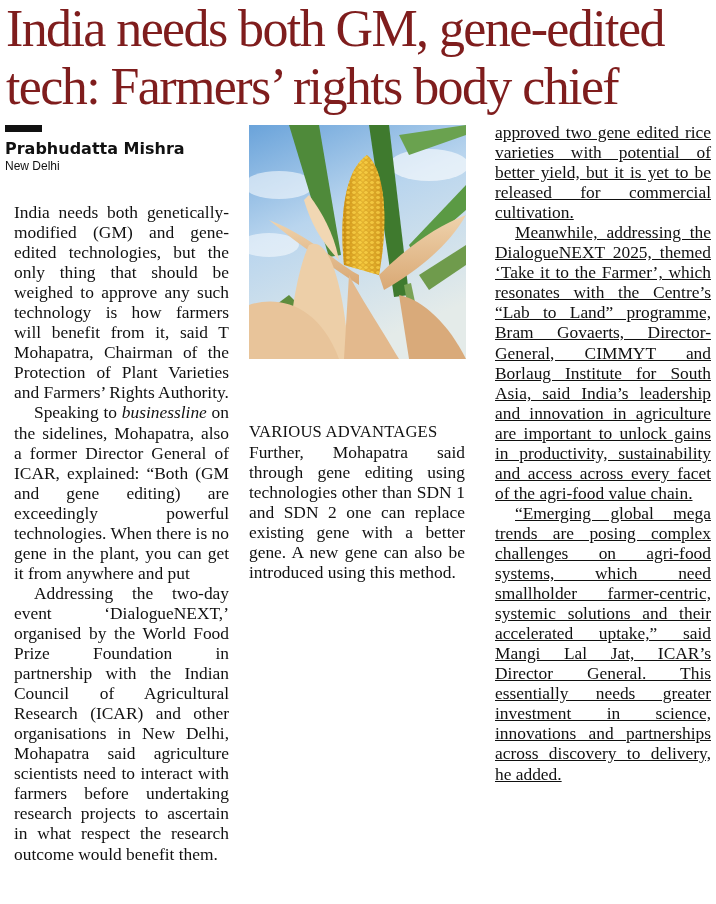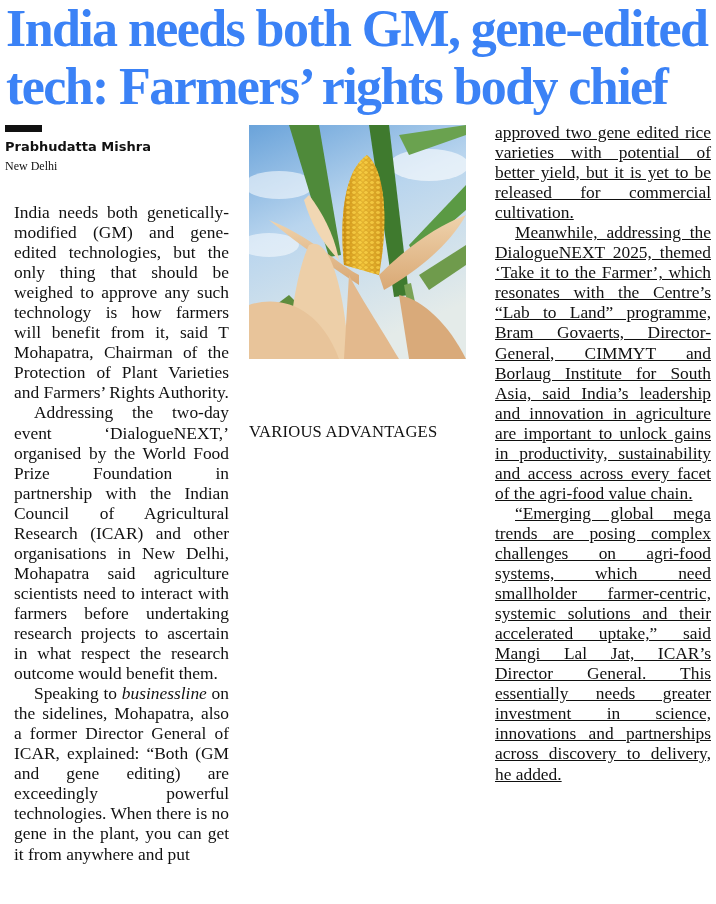--- a/index.html
+++ b/index.html
@@ -5,46 +5,46 @@
     html, body { margin: 0; padding: 0; background: #ffffff; }
     body {
       width: 716px; height: 904px; overflow: hidden; position: relative;
       color: #111111;
       font-family: "DejaVu Serif", serif;
     }
     .headline {
       position: absolute; left: 6px; top: 0px; width: 710px;
       font-family: "Liberation Serif", serif;
       font-size: 52px; line-height: 58px; letter-spacing: -1.6px;
-      color: #3b82f6;
-      margin: 0; font-weight: bold;
+      color: #7f1d1d;
+      margin: 0; font-weight: normal;
     }
     .col {
       position: absolute;
       font-family: "Liberation Serif", serif;
       font-size: 17.4px;
       line-height: 20.05px;
       text-align: justify;
       hyphens: manual;
     }
     .col p { margin: 0; }
     .col p.indent { text-indent: 20px; }
     .col1 { left: 14px; top: 202px; width: 215px; }
     .col2 { left: 249px; top: 402px; width: 216px; }
     .col3 { left: 495px; top: 122px; width: 216px; text-decoration: underline; }
     .byline-bar {
       position: absolute; left: 5px; top: 125px; width: 37px; height: 7px; background: #111;
     }
     .byline-name {
       position: absolute; left: 5px; top: 139px;
-      font-family: "DejaVu Sans", sans-serif; font-weight: bold; font-size: 13px; color: #111;
+      font-family: "DejaVu Sans", sans-serif; font-weight: bold; font-size: 16px; color: #111;
     }
     .byline-loc {
       position: absolute; left: 5px; top: 159px;
-      font-family: Liberation Serif, serif; font-size: 12px; color: #111;
+      font-family: Liberation Sans, sans-serif; font-size: 12px; color: #111;
     }
     .photo {
       position: absolute; left: 249px; top: 125px; width: 217px; height: 234px; overflow: hidden;
       background: linear-gradient(160deg, #7fb1e0 0%, #a9cdeb 30%, #dfe9f1 55%, #cfd8cf 100%);
     }
     .subhead {
       font-family: "Liberation Serif", serif; font-weight: normal; font-size: 16.6px;
       letter-spacing: 0.2px; margin-top: 20px !important;
     }
     em { font-style: italic; }
@@ -106,25 +106,26 @@
     <path d="M60 120 C80 110 95 160 100 234 L40 234 C40 190 50 140 60 120 Z" fill="#edcfa8"></path>
     <path d="M100 150 C110 170 130 200 150 234 L95 234 Z" fill="#e3b98d"></path>
     <path d="M0 180 C30 170 70 180 90 234 L0 234 Z" fill="#e8c49a"></path>
     <path d="M150 170 C175 175 200 200 217 234 L160 234 Z" fill="#d9aa7a"></path>
     <path d="M60 70 C75 90 85 110 90 135 C75 120 62 100 55 75 Z" fill="#f1d7b3"></path>
   </svg>
 </div>
 
 <div class="col col1">
   <p>India needs both genetically-modified (GM) and gene-edited technologies, but the only thing that should be weighed to approve any such technology is how farmers will benefit from it, said T Mohapatra, Chairman of the Protection of Plant Varieties and Farmers’ Rights Authority.</p>
+  <p class="indent"><span>Speaking to </span><em>businessline</em><span> on the sidelines, Mohapatra, also a former Director General of ICAR, explained: “Both (GM and gene editing) are exceedingly powerful technologies. When there is no gene in the plant, you can get it from anywhere and put</span></p>
   <p class="indent">Addressing the two-day event ‘DialogueNEXT,’ organised by the World Food Prize Foundation in partnership with the Indian Council of Agricultural Research (ICAR) and other organisations in New Delhi, Mohapatra said agriculture scientists need to interact with farmers before undertaking research projects to ascertain in what respect the research outcome would benefit them.</p>
-  <p class="indent"><span>Speaking to </span><em>businessline</em><span> on the sidelines, Mohapatra, also a former Director General of ICAR, explained: “Both (GM and gene editing) are exceedingly powerful technologies. When there is no gene in the plant, you can get it from anywhere and put</span></p>
 </div>
 
 <div class="col col2">
   <p class="subhead">VARIOUS ADVANTAGES</p>
+  <p>Further, Mohapatra said through gene editing using technologies other than SDN 1 and SDN 2 one can replace existing gene with a better gene. A new gene can also be introduced using this method.</p>
 </div>
 
 <div class="col col3">
   <p>approved two gene edited rice varieties with potential of better yield, but it is yet to be released for commercial cultivation.</p>
   <p class="indent">Meanwhile, addressing the DialogueNEXT 2025, themed ‘Take it to the Farmer’, which resonates with the Centre’s “Lab to Land” programme, Bram Govaerts, Director-General, CIMMYT and Borlaug Institute for South Asia, said India’s leadership and innovation in agriculture are important to unlock gains in productivity, sustainability and access across every facet of the agri-food value chain.</p>
   <p class="indent">“Emerging global mega trends are posing complex challenges on agri-food systems, which need smallholder farmer-centric, systemic solutions and their accelerated uptake,” said Mangi Lal Jat, ICAR’s Director General. This essentially needs greater investment in science, innovations and partnerships across discovery to delivery, he added.</p>
 </div>
 
 </body></html>

